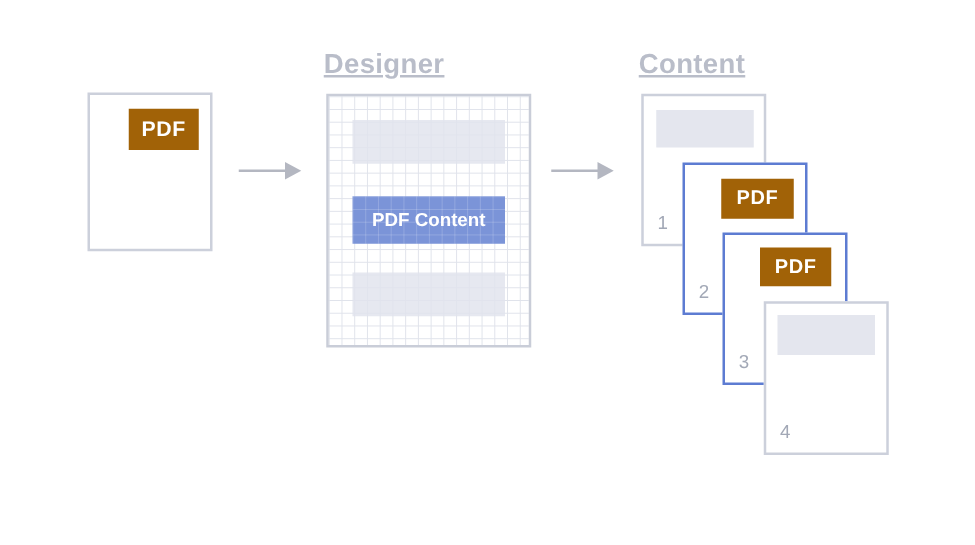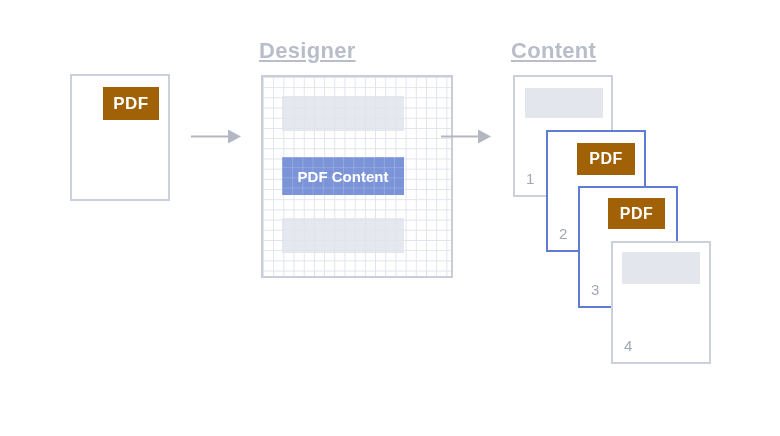--- a/index.html
+++ b/index.html
@@ -51,21 +51,21 @@
 
   
   .flow-arrow { position: absolute; }
   #arrow-1 { left: 190px; top: 128px; }
   #arrow-2 { left: 440px; top: 128px; }
 
   
   #designer-panel {
     position: absolute;
     left: 261px; top: 75px;
-    width: 192px; height: 203px;
+    width: 164px; height: 203px;
     box-sizing: border-box;
     border: 2px solid #c9cdd8;
     background-color: #ffffff;
     background-image:
       linear-gradient(#e0e3eb 1px, transparent 1px),
       linear-gradient(90deg, #e0e3eb 1px, transparent 1px);
     background-size: 10.2px 10.2px;
   }
   .placeholder-band {
     position: absolute;

